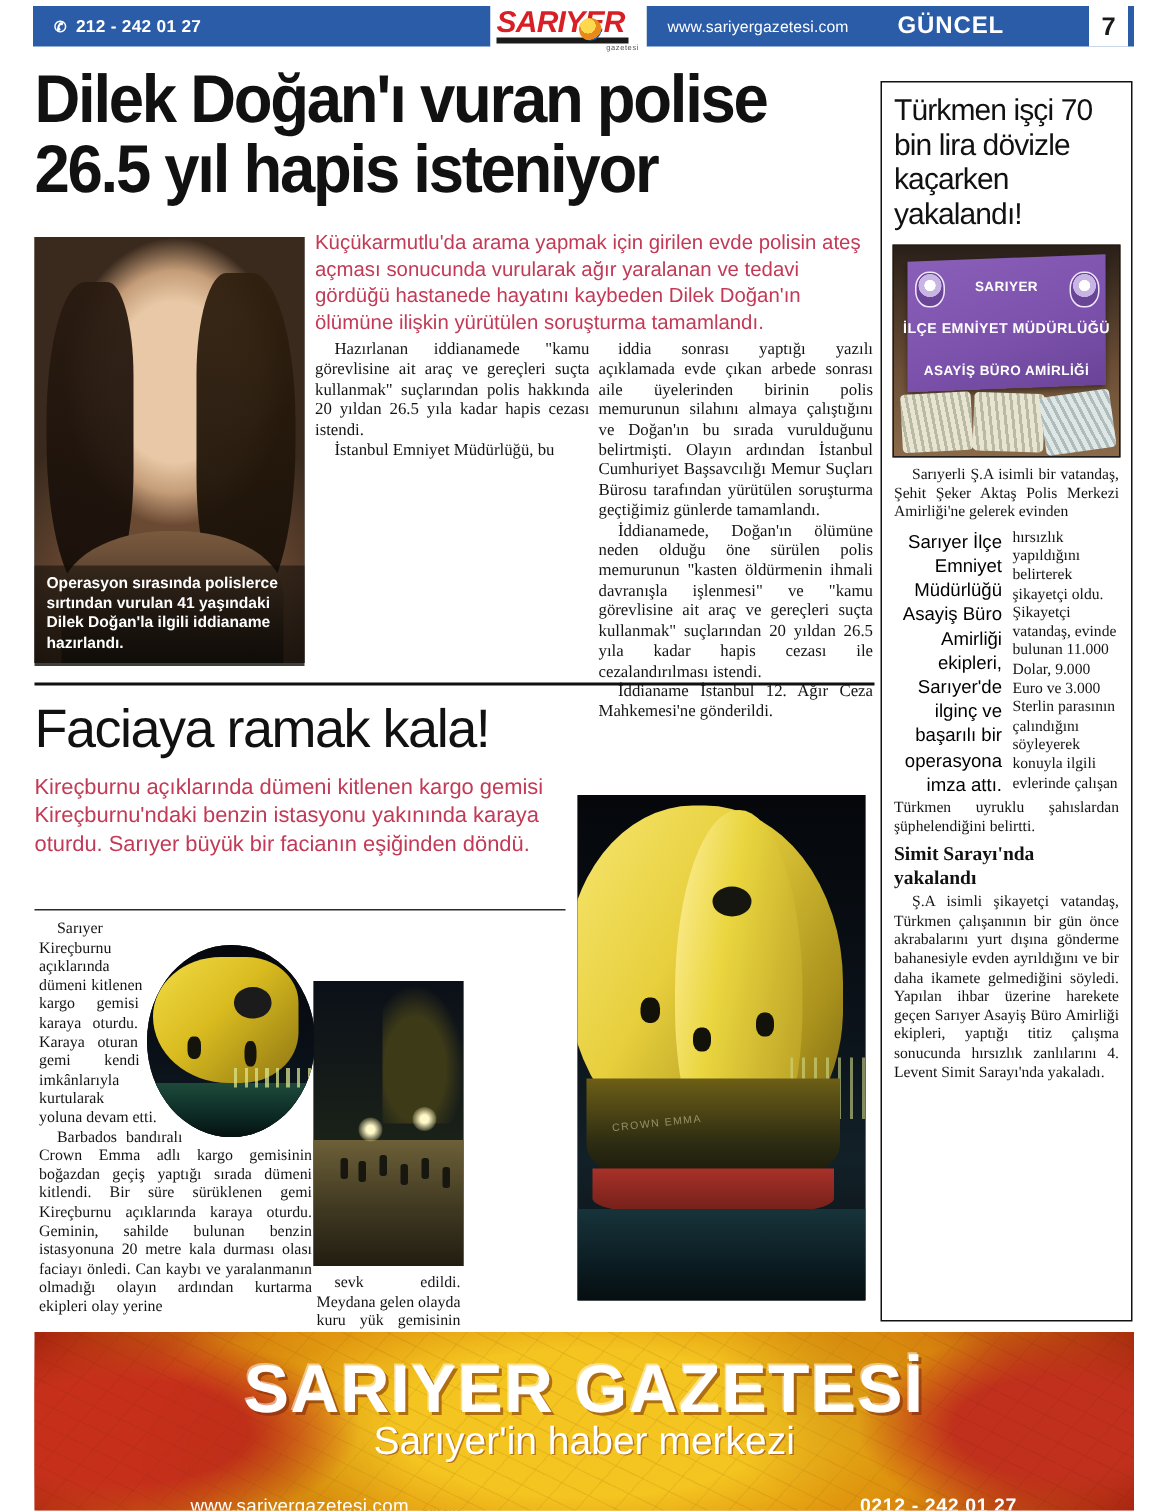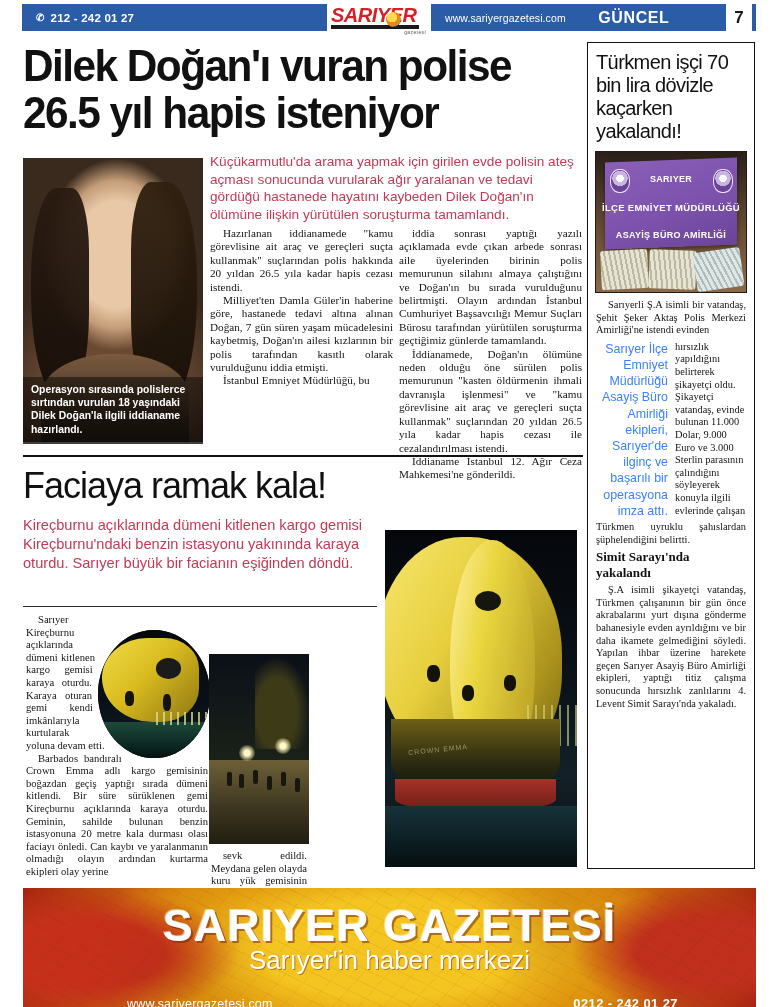--- a/index.html
+++ b/index.html
@@ -135,21 +135,21 @@
   .pb-mark { position:absolute; left:47%; top:18%; width:26px; height:20px; border-radius:50%; background:#161610; }
   .pb-p1 { position:absolute; left:22%; top:40%; width:13px; height:17px; border-radius:42%; background:#12110a;}
   .pb-p2 { position:absolute; left:40%; top:46%; width:12px; height:16px; border-radius:42%; background:#12110a;}
   .pb-p3 { position:absolute; left:62%; top:43%; width:12px; height:16px; border-radius:42%; background:#12110a;}
   .pb-shore { position:absolute; right:0; top:52%; width:26%; height:12%;
     background:repeating-linear-gradient(90deg,#cfd98a 0 2px, rgba(0,0,0,0) 2px 8px); opacity:.6;}
   .pb-text { position:absolute; left:12%; top:64%; color:#d8d2a6; font-family:"Liberation Sans",sans-serif;
     font-size:7px; letter-spacing:1px; opacity:.55; transform:rotate(-6deg);}
 
   
-  .sidebar { position:absolute; left:587px; top:42px; width:168px; height:827px; border:1.3px solid #111; }
+  .sidebar { position:absolute; left:587px; top:54px; width:168px; height:827px; border:1.3px solid #111; }
   .sb-headline { padding:8px 7px 4px 8px; font-family:"Liberation Sans", sans-serif; font-weight:normal;
     font-size:20px; line-height:23px; letter-spacing:-.6px; color:#111; }
   .sb-photo { margin:4px 7px 0 7px; height:142px; position:relative; overflow:hidden; background:#6d4d33; border:1px solid #1c1c1c;}
   .sbp-bg { position:absolute; inset:0; background:linear-gradient(180deg,#2a2019 0%, #6b4e36 58%, #8a6a49 100%); }
   .sbp-banner { position:absolute; left:6%; top:6%; width:88%; height:62%;
     background:linear-gradient(160deg,#8a5fb8 0%, #7d52ad 55%, #6a4497 100%);
     transform: skewY(-2.2deg); box-shadow:0 2px 4px rgba(0,0,0,.45);}
   .sbp-line { position:absolute; width:100%; text-align:center; color:#fff;
     font-family:"Liberation Sans", sans-serif; font-weight:bold; letter-spacing:.3px; }
   .sbp-l1 { top:16%; font-size:9px; }
@@ -165,21 +165,21 @@
   .sbp-money.m1 { left:3%; }
   .sbp-money.m2 { left:35%; transform:rotate(2deg); }
   .sbp-money.m3 { right:3%; transform:rotate(-8deg);
     background:repeating-linear-gradient(70deg,#dfe6e6 0 3px,#aebcbc 3px 5px); }
 
   .sb-body { padding:6px 8px 0 8px; font-family:"Liberation Serif", serif; font-size:10.4px; line-height:12.6px;
     color:#141414; text-align:justify; }
   .sb-body p { text-indent:12px; }
   .sb-split { display:flex; gap:7px; padding:4px 8px 0 8px; }
   .sb-quote { flex:0 0 72px; font-family:"Liberation Sans", sans-serif; font-size:12.4px; line-height:16.2px;
-    color:#3b82f6; text-align:right; }
+    color:#000000; text-align:right; }
   .sb-runcol { flex:1; font-family:"Liberation Serif", serif; font-size:10.4px; line-height:12.6px; color:#141414; }
   .sb-sub { padding:3px 8px 0 8px; font-family:"Liberation Serif", serif; font-weight:bold; font-size:13px; color:#111; }
 
   
   .ad { position:absolute; left:23px; top:888px; width:733px; height:132px; overflow:hidden;
     background:
       radial-gradient(ellipse 30% 70% at 8% 50%, #c6301b 0 38%, rgba(0,0,0,0) 72%),
       radial-gradient(ellipse 26% 70% at 93% 48%, #c0301c 0 36%, rgba(0,0,0,0) 70%),
       radial-gradient(ellipse 42% 90% at 50% 46%, #f4c420 0 42%, #e0960f 72%, rgba(0,0,0,0) 100%),
       linear-gradient(100deg,#a8240f 0%, #dc8a10 26%, #f0bb1d 50%, #d8830e 74%, #a3220f 100%);
@@ -229,25 +229,24 @@
 
   <div class="headline">Dilek Doğan'ı vuran polise 26.5 yıl hapis isteniyor</div>
   <div class="lead-1">Küçükarmutlu'da arama yapmak için girilen evde polisin ateş açması sonucunda vurularak ağır yaralanan ve tedavi gördüğü hastanede hayatını kaybeden Dilek Doğan'ın ölümüne ilişkin yürütülen soruşturma tamamlandı.</div>
 
   <div class="photo1">
     <div class="p1-bg"></div>
     <div class="p1-hair-l"></div>
     <div class="p1-hair-r"></div>
     <div class="p1-body"></div>
   </div>
-  <div class="cap1">Operasyon sırasında polislerce sırtından vurulan 18 yaşındaki Dilek Doğan'la ilgili iddianame hazırlandı.</div>
+  <div class="cap1">Operasyon sırasında polislerce sırtından vurulan 41 yaşındaki Dilek Doğan'la ilgili iddianame hazırlandı.</div>
 
   <div class="a1-col a1-c1">
     <p>Hazırlanan iddianamede "kamu görevlisine ait araç ve gereçleri suçta kullanmak" suçlarından polis hakkında 20 yıldan 26.5 yıla kadar hapis cezası istendi.</p>
-    <p>Milliyet'ten Damla Güler'in haberine göre, hastanede tedavi altına alınan Doğan, 7 gün süren yaşam mücadelesini kaybetmiş, Doğan'ın ailesi kızlarının bir polis tarafından kasıtlı olarak vurulduğunu iddia etmişti.</p>
     <p>İstanbul Emniyet Müdürlüğü, bu</p>
   </div>
   <div class="a1-col a1-c2">
     <p>iddia sonrası yaptığı yazılı açıklamada evde çıkan arbede sonrası aile üyelerinden birinin polis memurunun silahını almaya çalıştığını ve Doğan'ın bu sırada vurulduğunu belirtmişti. Olayın ardından İstanbul Cumhuriyet Başsavcılığı Memur Suçları Bürosu tarafından yürütülen soruşturma geçtiğimiz günlerde tamamlandı.</p>
     <p>İddianamede, Doğan'ın ölümüne neden olduğu öne sürülen polis memurunun "kasten öldürmenin ihmali davranışla işlenmesi" ve "kamu görevlisine ait araç ve gereçleri suçta kullanmak" suçlarından 20 yıldan 26.5 yıla kadar hapis cezası ile cezalandırılması istendi.</p>
     <p>İddianame İstanbul 12. Ağır Ceza Mahkemesi'ne gönderildi.</p>
   </div>
 
   <div class="rule-h" style="left:23px; top:455px; width:560px; height:2.2px;"></div>
 
@@ -313,21 +312,21 @@
       <div class="sbp-seal r"></div>
       <div class="sbp-line sbp-l1">SARIYER</div>
       <div class="sbp-line sbp-l2">İLÇE EMNİYET MÜDÜRLÜĞÜ</div>
       <div class="sbp-line sbp-l3">ASAYİŞ BÜRO AMİRLİĞİ</div>
       <div class="sbp-money m1"></div>
       <div class="sbp-money m2"></div>
       <div class="sbp-money m3"></div>
     </div>
 
     <div class="sb-body">
-      <p>Sarıyerli Ş.A isimli bir vatandaş, Şehit Şeker Aktaş Polis Merkezi Amirliği'ne istendi evinden</p>
+      <p>Sarıyerli Ş.A isimli bir vatandaş, Şehit Şeker Aktaş Polis Merkezi Amirliği'ne gelerek evinden</p>
     </div>
 
     <div class="sb-split">
       <div class="sb-quote">Sarıyer İlçe Emniyet Müdürlüğü Asayiş Büro Amirliği ekipleri, Sarıyer'de ilginç ve başarılı bir operasyona imza attı.</div>
       <div class="sb-runcol">hırsızlık yapıldığını belirterek şikayetçi oldu. Şikayetçi vatandaş, evinde bulunan 11.000 Dolar, 9.000 Euro ve 3.000 Sterlin parasının çalındığını söyleyerek konuyla ilgili evlerinde çalışan</div>
     </div>
 
     <div class="sb-body" style="padding-top:2px;">
       <p style="text-indent:0;">Türkmen uyruklu şahıslardan şüphelendiğini belirtti.</p>
     </div>

